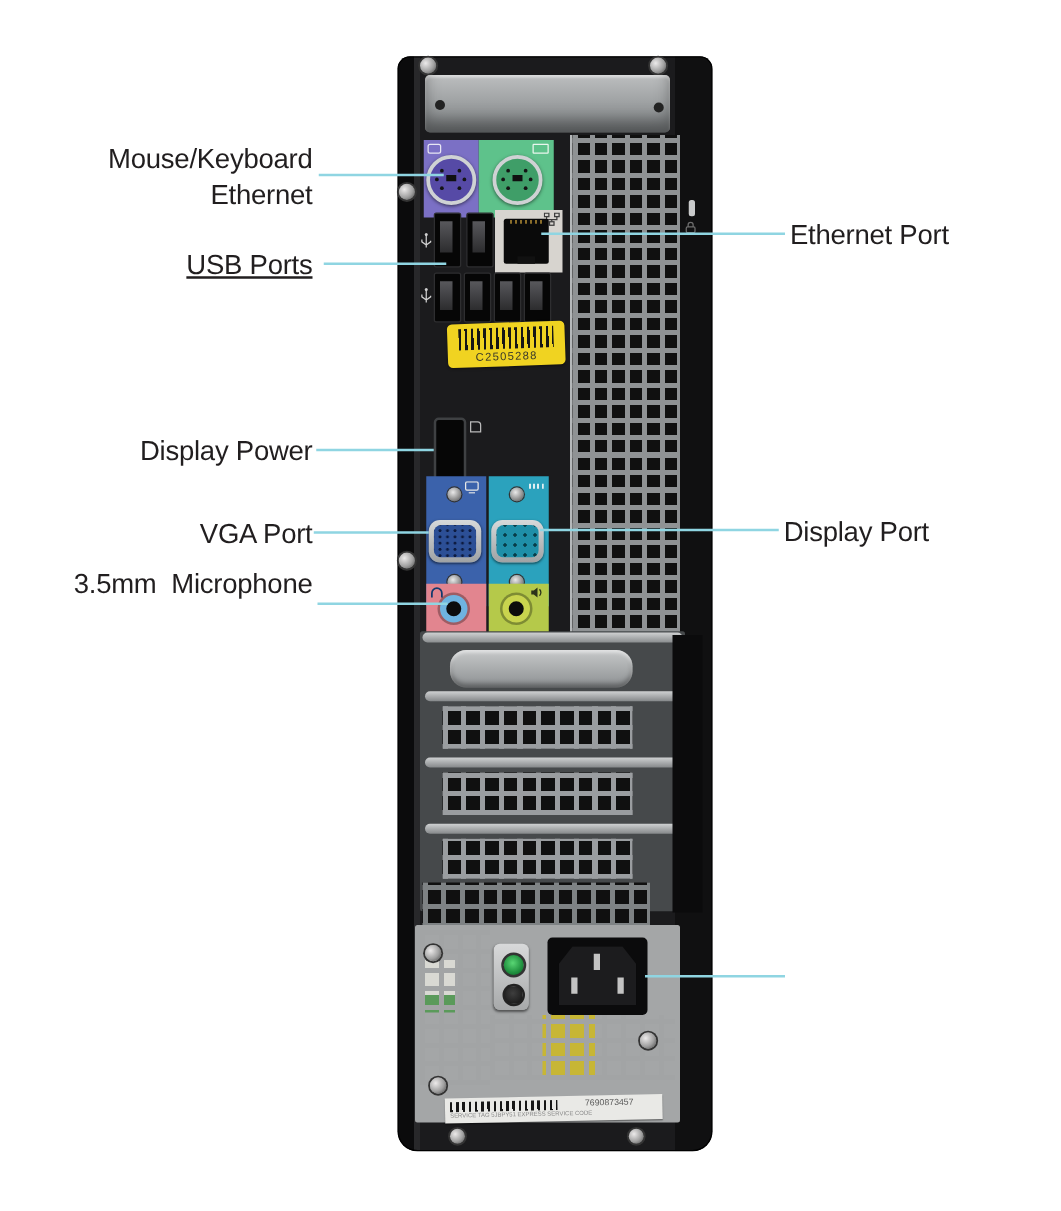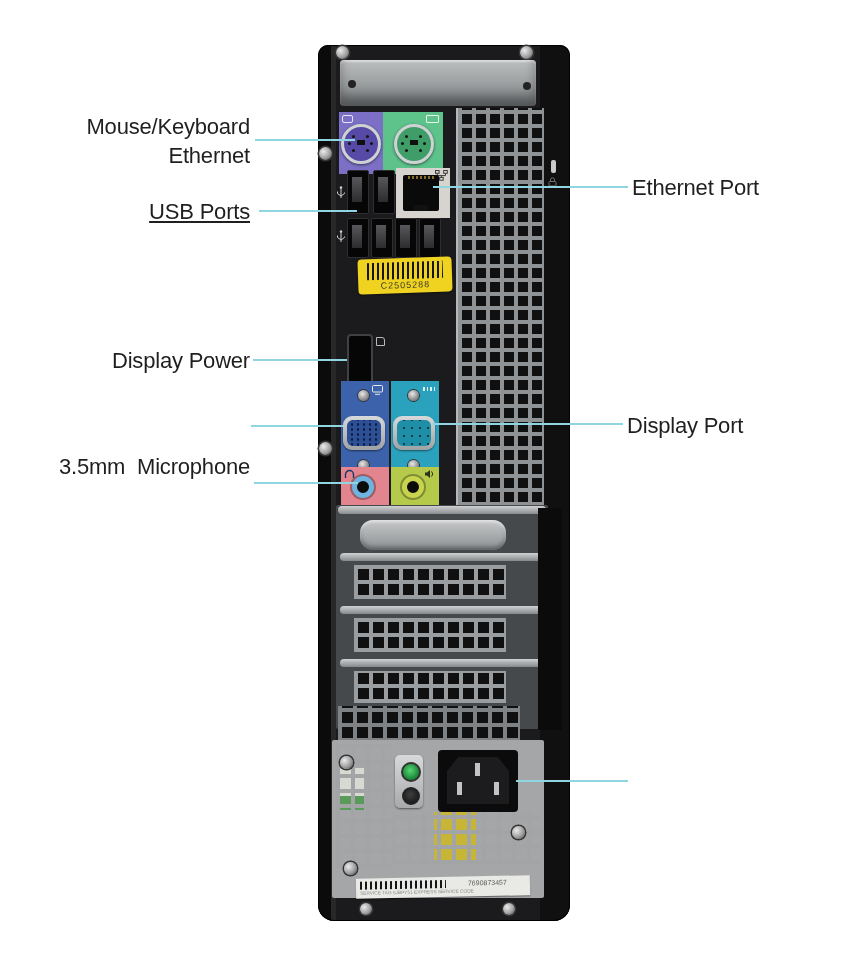--- a/index.html
+++ b/index.html
@@ -243,20 +243,23 @@
   </div>
   <div class="lbl right" style="left:0;top:197px;text-decoration:underline;">
     <span class="ln">USB Ports</span>
   </div>
   <div class="lbl" style="left:632px;top:173px;">
     <span class="ln">Ethernet Port</span>
   </div>
   <div class="lbl right" style="left:0;top:346px;">
     <span class="ln">Display Power</span>
   </div>
+  <div class="lbl right" style="left:0;top:412px;">
+    <span class="ln">VGA Port</span>
+  </div>
   <div class="lbl right" style="left:0;top:452px;">
     <span class="ln">3.5mm  Microphone</span>
   </div>
   <div class="lbl" style="left:627px;top:411px;">
     <span class="ln">Display Port</span>
   </div>
 
 </div>
 
 </body></html>

